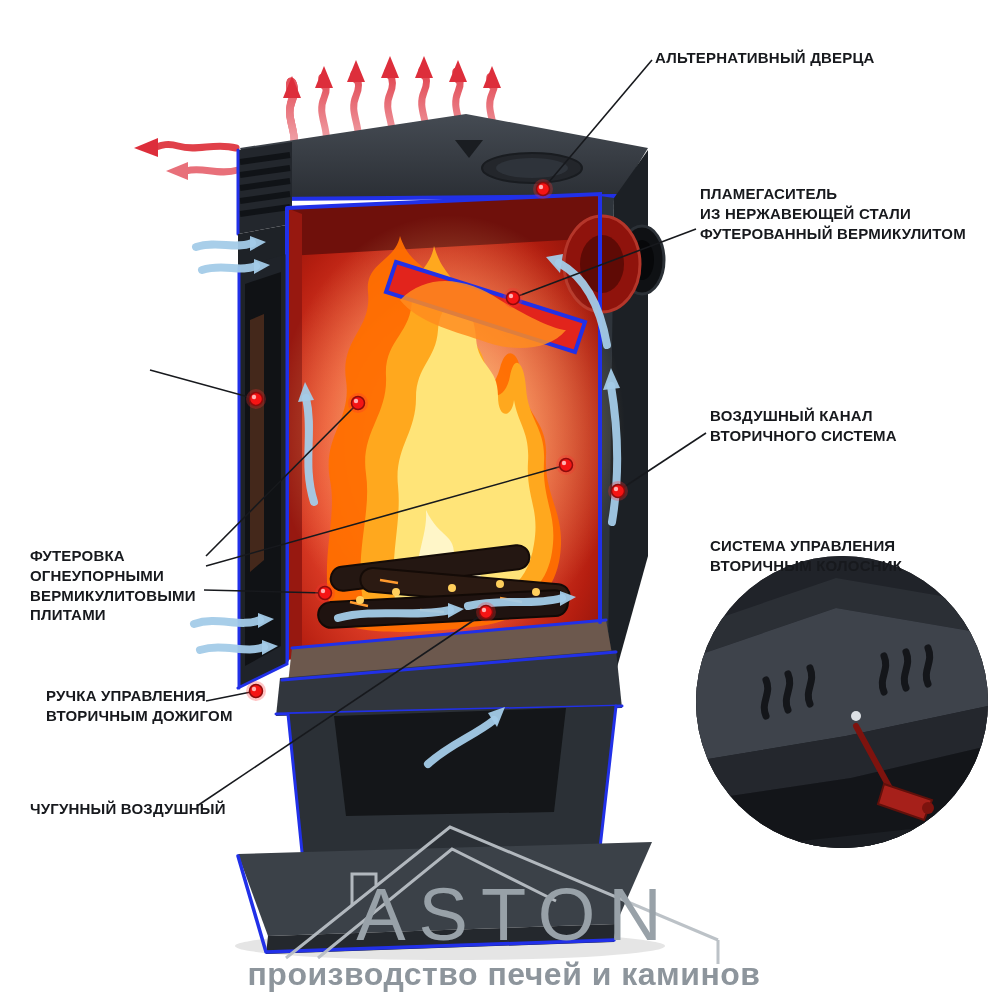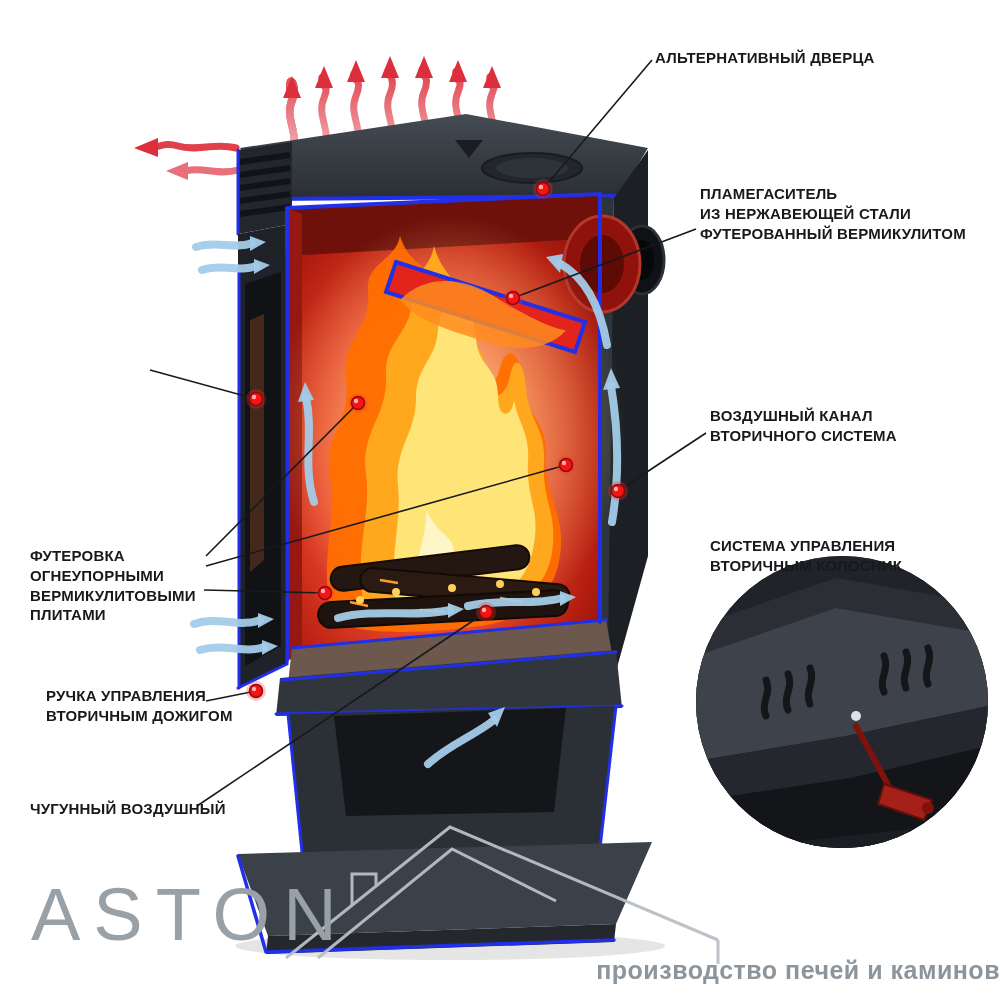--- a/index.html
+++ b/index.html
@@ -11,24 +11,24 @@
   .lbl-chimney{left:655px;top:48px;}
   .lbl-arrester{left:700px;top:184px;}
   .lbl-door{left:30px;top:324px;}
   .lbl-air{left:710px;top:406px;}
   .lbl-lining{left:30px;top:522px;margin-top:24px;}
   .lbl-control{left:710px;top:536px;}
   .lbl-handle{left:46px;top:686px;}
   .lbl-grate{left:30px;top:799px;}
   .inset{position:absolute;left:696px;top:556px;width:292px;height:292px;border-radius:50%;
          overflow:hidden;background:#1d2024;}
-  .logo-name{position:absolute;left:0;right:0;top:872px;
+  .logo-name{position:absolute;left:0;right:0;top:872px;text-align:center;
              font-size:74px;font-weight:500;letter-spacing:13px;color:#98a1a8;padding-left:31px;}
-  .logo-tagline{position:absolute;left:0;right:0;top:956px;text-align:right;
-                font-size:25px;font-weight:bold;letter-spacing:.5px;color:#8d959c;margin-left:8px;}
+  .logo-tagline{position:absolute;left:0;right:0;top:956px;text-align:center;
+                font-size:32px;font-weight:bold;letter-spacing:.5px;color:#8d959c;margin-left:8px;}
   .dot .glow{fill:rgba(255,45,45,.28);}
   .dot .core{fill:#f51414;stroke:#8e0b0b;stroke-width:1.5;}
   .dot .hl{fill:#ffb1b1;}
   .lead{stroke:#17191d;stroke-width:1.6;fill:none;}
   .blueEdge{stroke:#2130e8;fill:none;stroke-linecap:round;}
   .airArrow{stroke:#a3cbe8;stroke-width:8;fill:none;stroke-linecap:round;opacity:.95;}
   .airHead{fill:#a3cbe8;opacity:.95;}
   .heatArrow{stroke-width:7;fill:none;stroke-linecap:round;}
 </style>
 </head>

